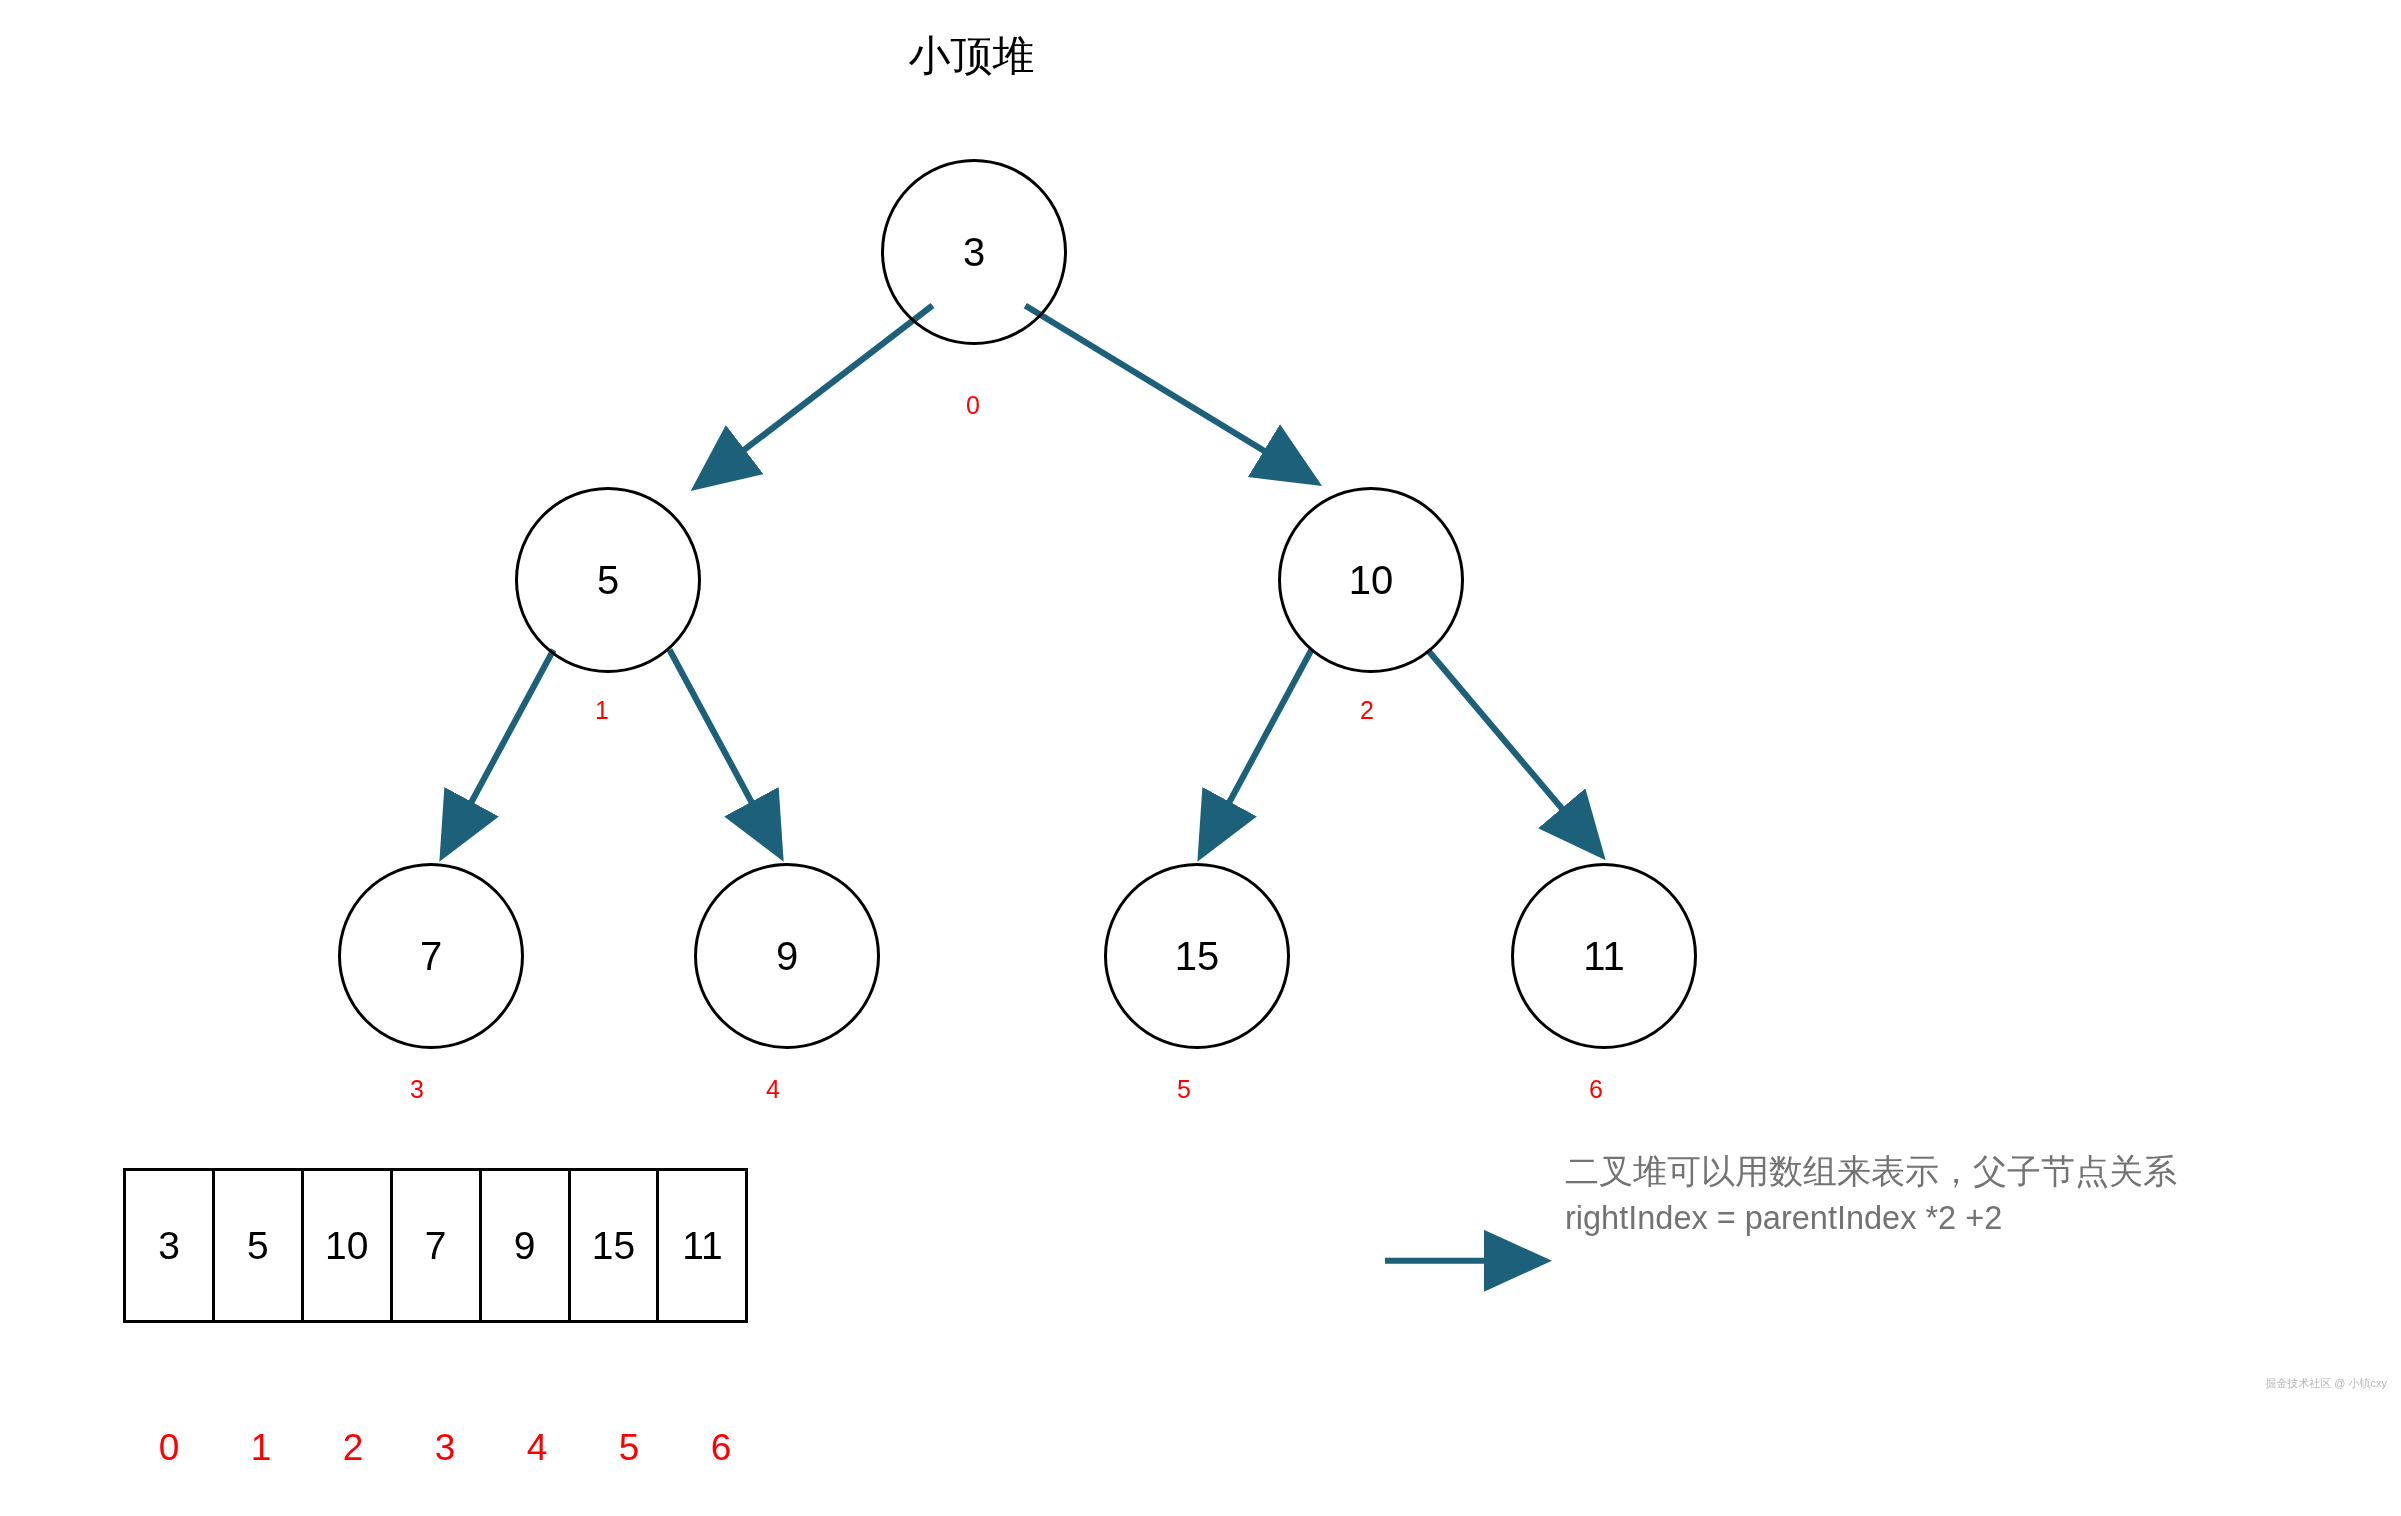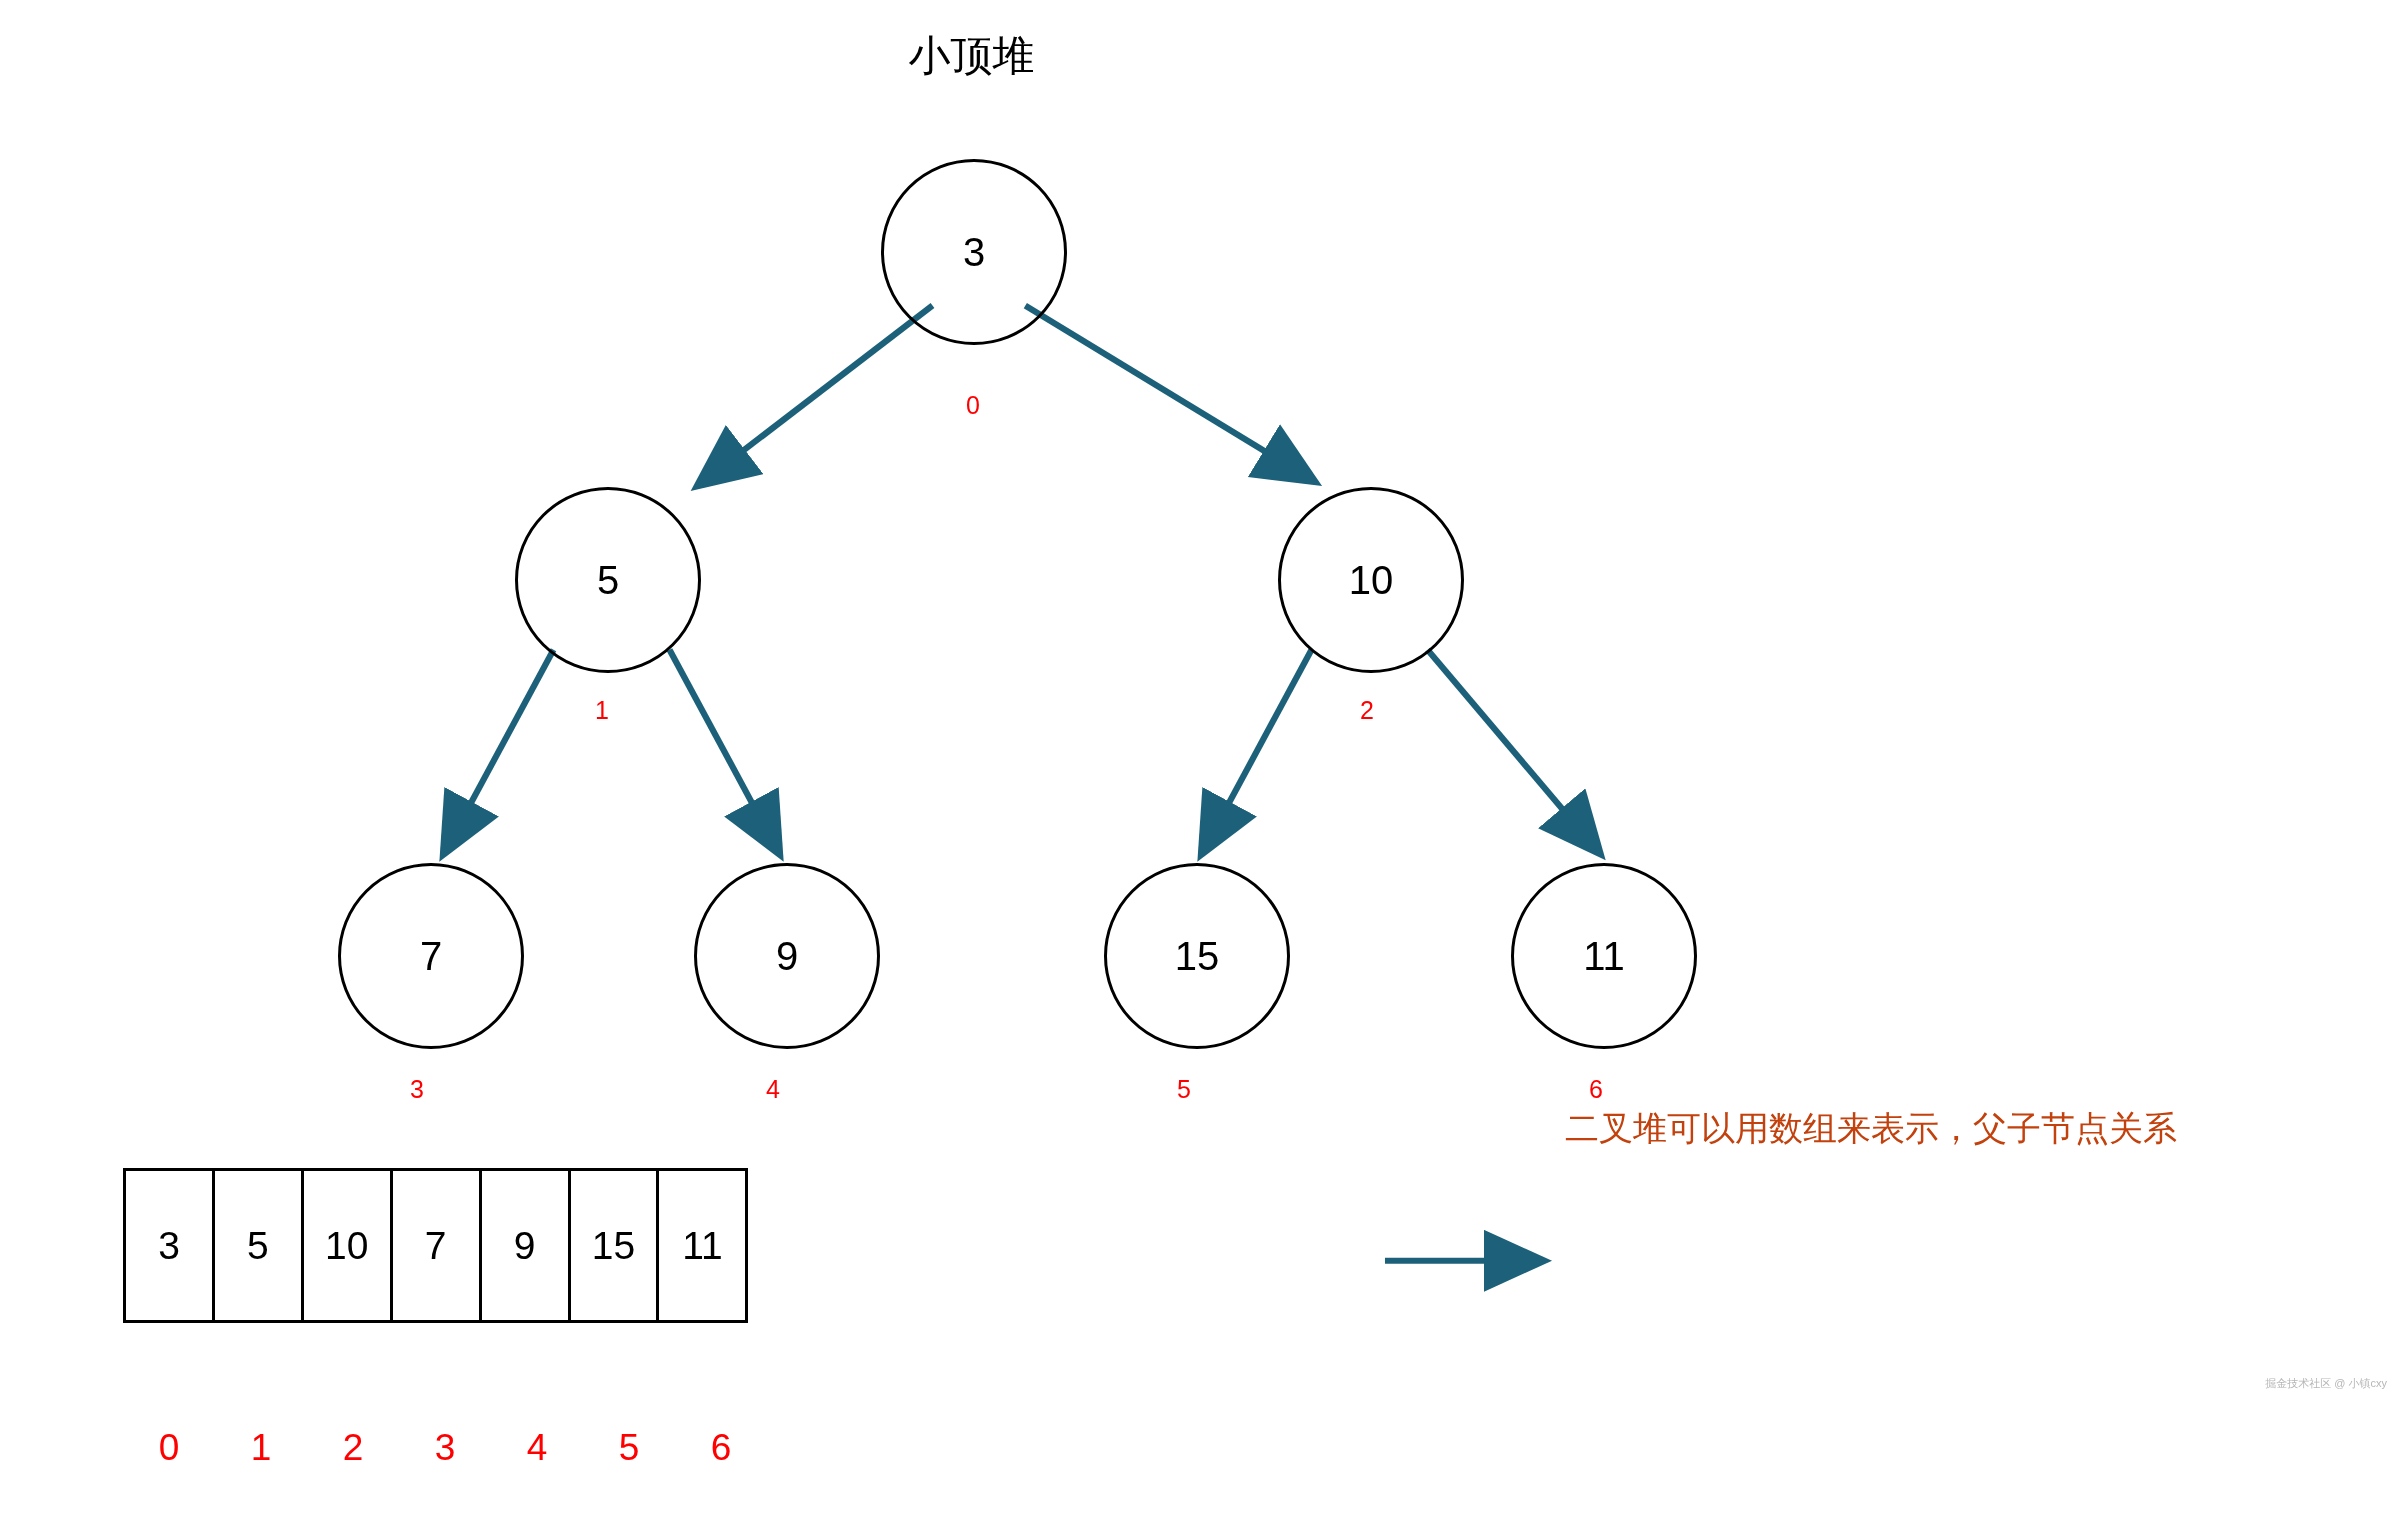--- a/index.html
+++ b/index.html
@@ -86,26 +86,25 @@
   }
   .arr-idx {
     width: 92px;
     text-align: center;
     color: #ff0000;
     font-size: 37px;
   }
   .note {
     position: absolute;
     left: 1553px;
-    top: 1105px;
+    top: 1147px;
     font-size: 32.5px;
     line-height: 1.42;
-    color: #c2410c;
+    color: #737373;
     white-space: nowrap;
-    font-family: Liberation Serif, serif;
   }
   .note .l1 { font-size: 34px; }
   .watermark {
     position: absolute;
     right: 26px;
     bottom: 17px;
     font-size: 11px;
     color: #b6b6b6;
   }
 </style>
@@ -185,18 +184,19 @@
     <div class="arr-idx">1</div>
     <div class="arr-idx">2</div>
     <div class="arr-idx">3</div>
     <div class="arr-idx">4</div>
     <div class="arr-idx">5</div>
     <div class="arr-idx">6</div>
   </div>
 
   <div class="note">
     <div class="l1">二叉堆可以用数组来表示，父子节点关系</div>
+    <div>rightIndex = parentIndex *2 +2</div>
   </div>
 
   <div class="watermark">掘金技术社区 @ 小镇cxy</div>
 
 </div>
 
 
 </body></html>

